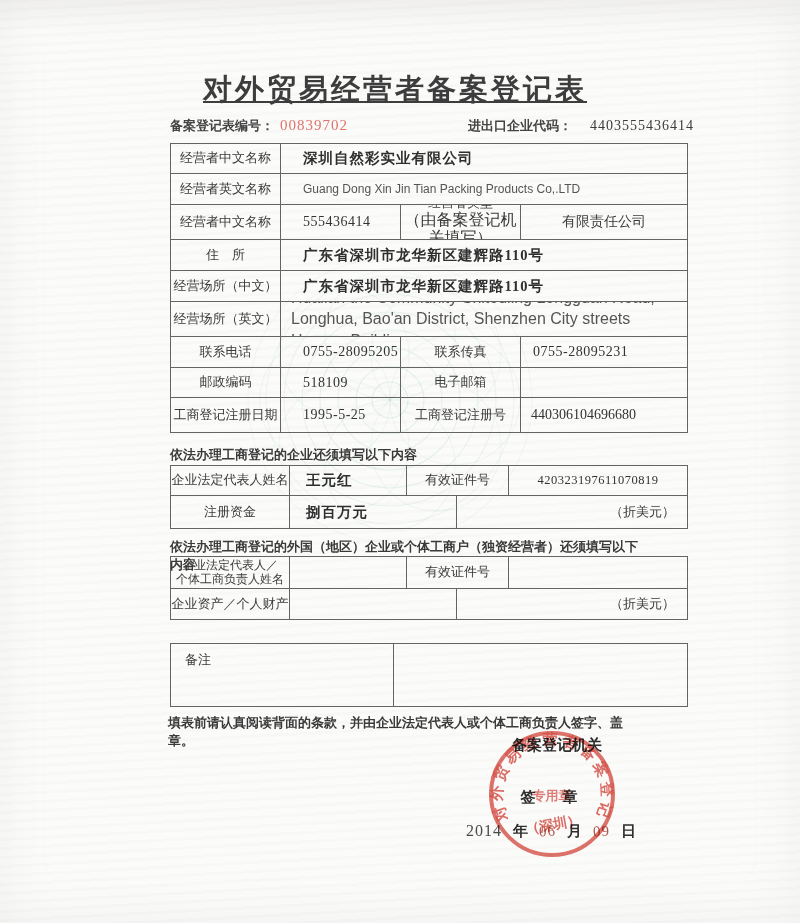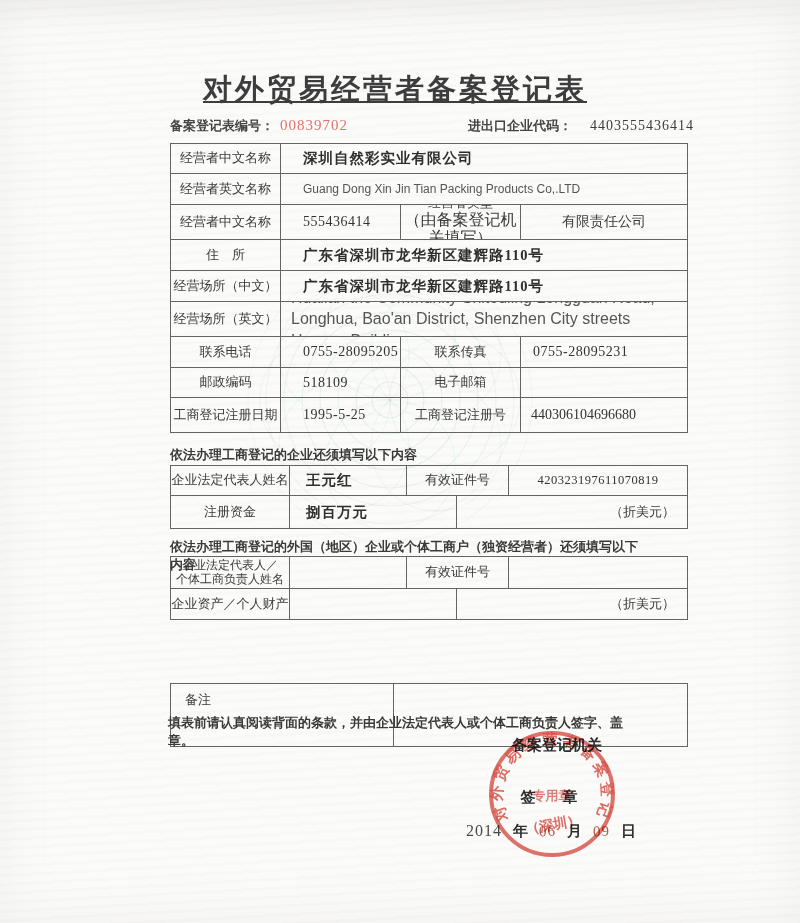--- a/index.html
+++ b/index.html
@@ -177,21 +177,21 @@
       <div class="cell w102 lbl">有效证件号</div>
       <div class="cell grow"></div>
     </div>
     <div class="row" style="height:30px;">
       <div class="cell w119 lbl">企业资产／个人财产</div>
       <div class="cell w167"></div>
       <div class="cell grow lbl pad-r">（折美元）</div>
     </div>
   </div>
 
-  <div class="tbl" style="top:643px;height:64px;margin-top:40px;">
+  <div class="tbl" style="top:643px;height:64px;">
     <div class="row" style="height:62px;">
       <div class="cell w223 lbl remark-cell">备注</div>
       <div class="cell grow"></div>
     </div>
   </div>
 
   <div class="abs foot-note">填表前请认真阅读背面的条款，并由企业法定代表人或个体工商负责人签字、盖章。</div>
 
   <div class="abs authority">备案登记机关</div>
   <div class="abs sign-label">签　章</div>

